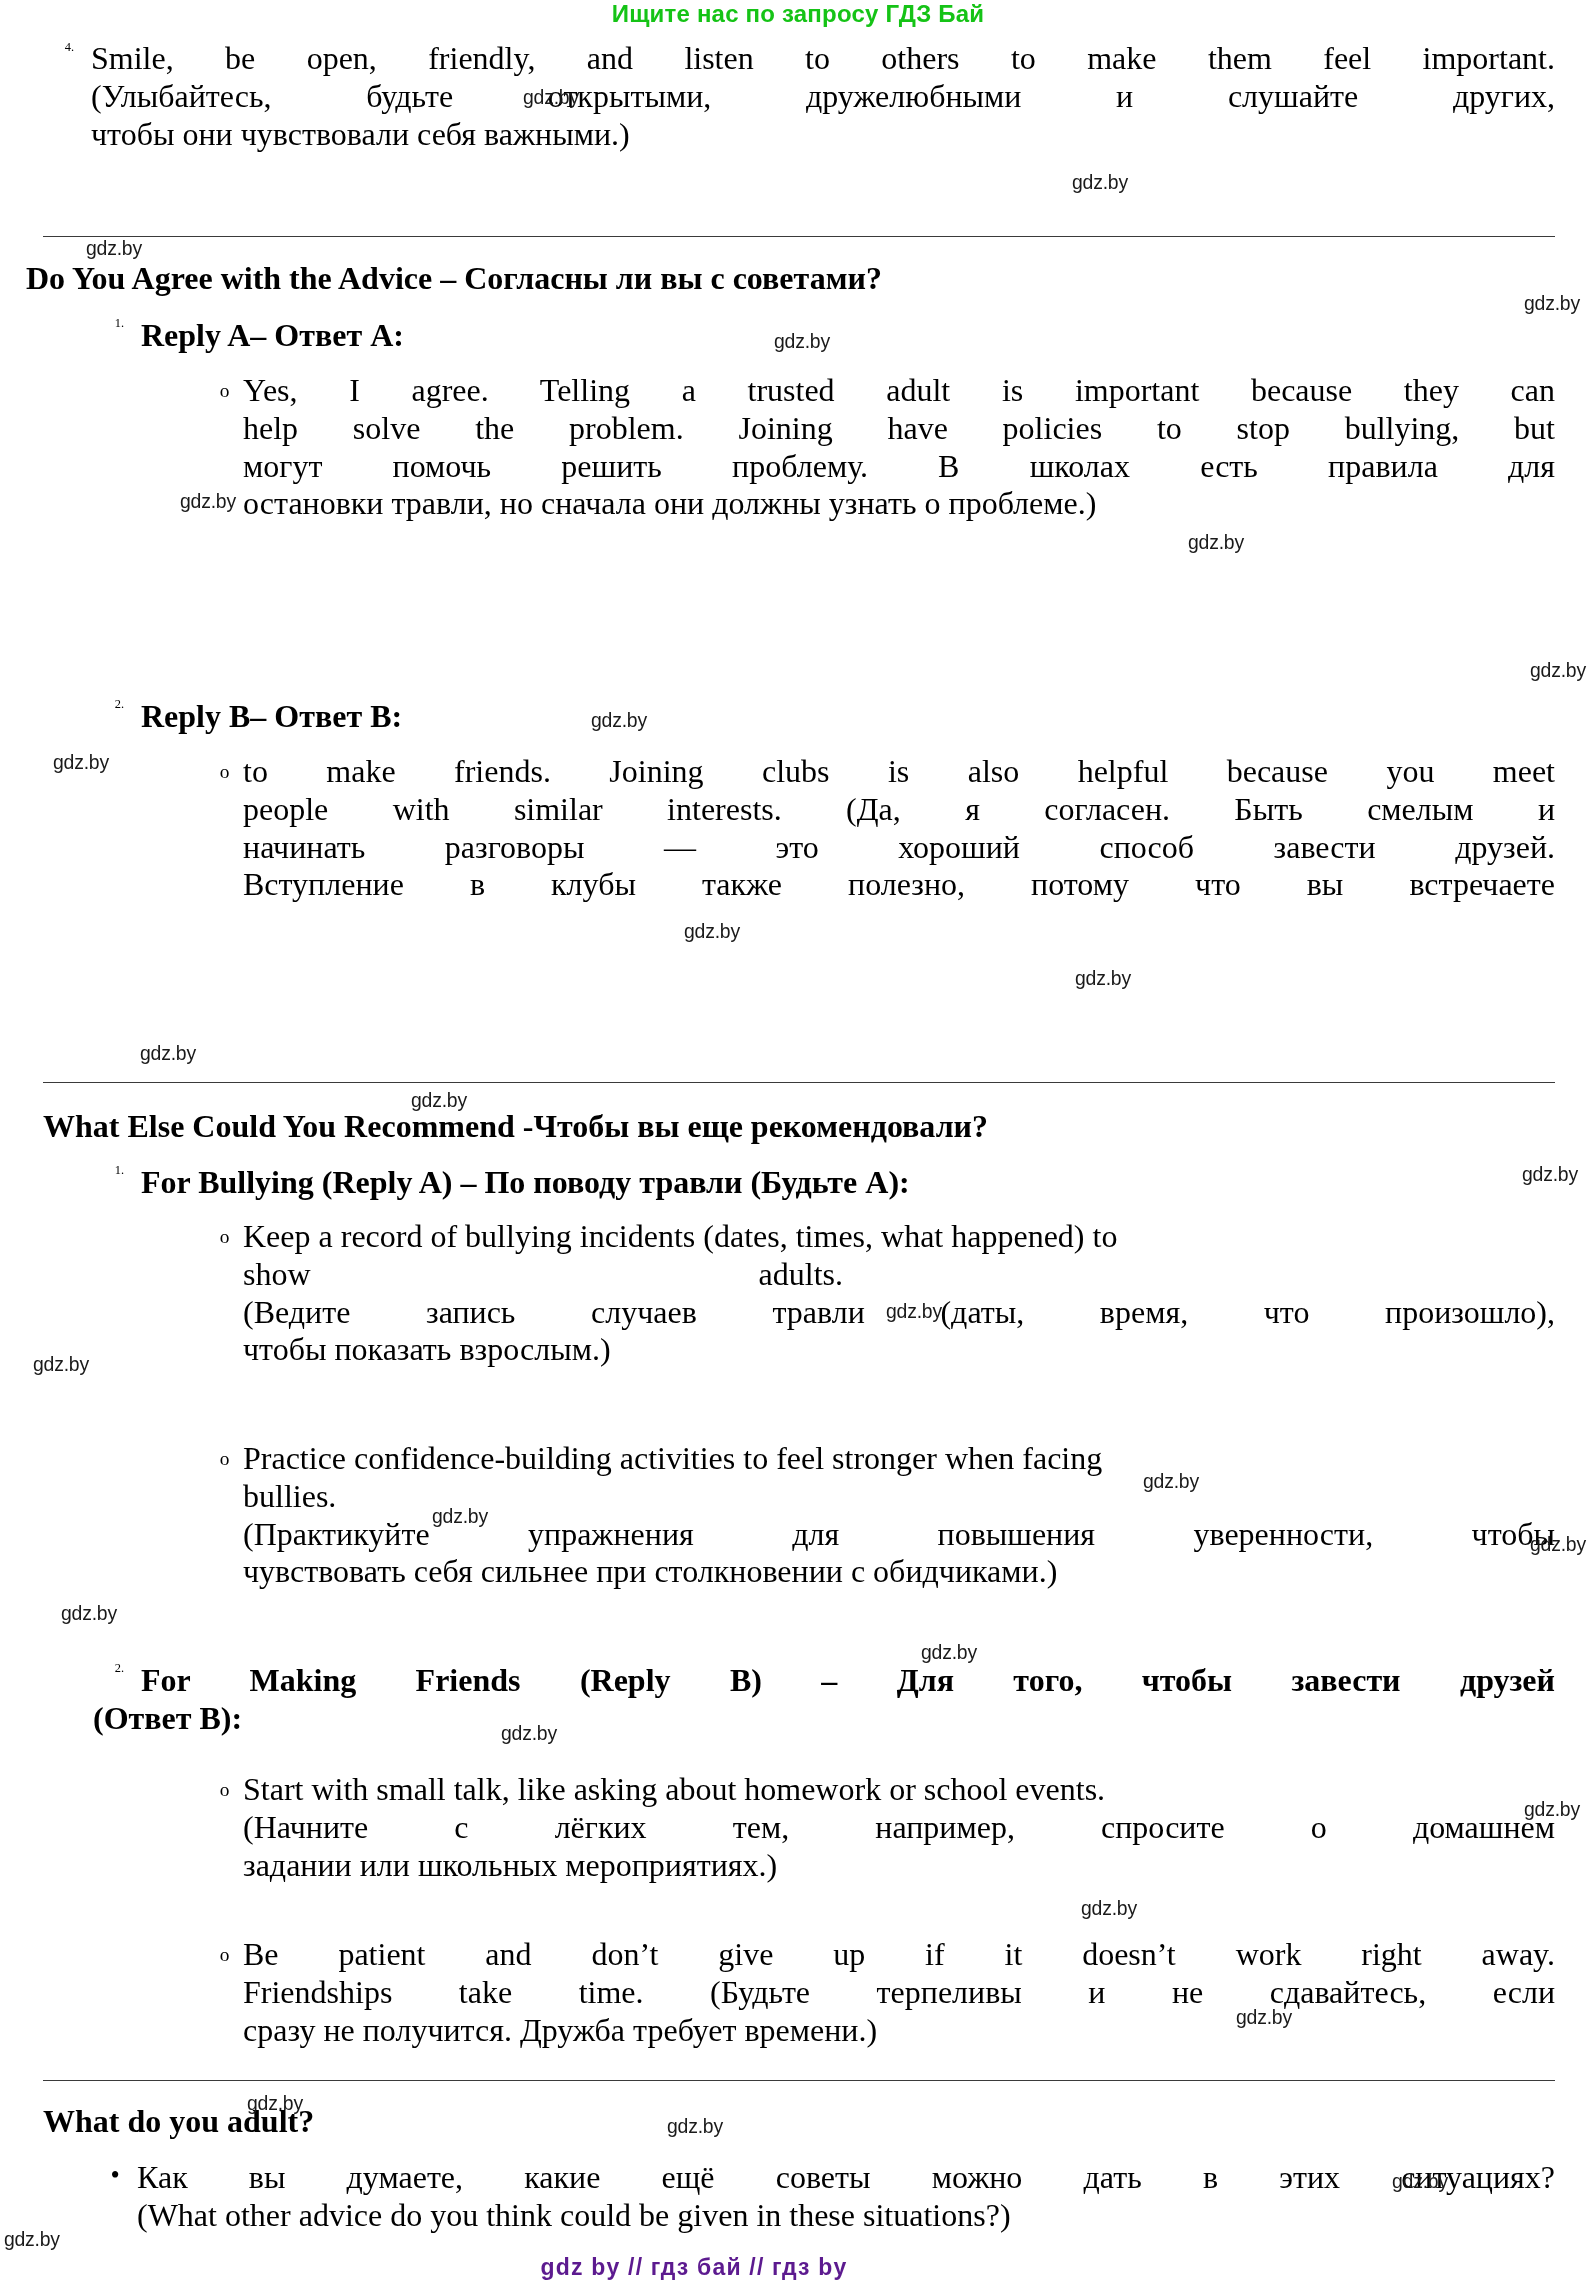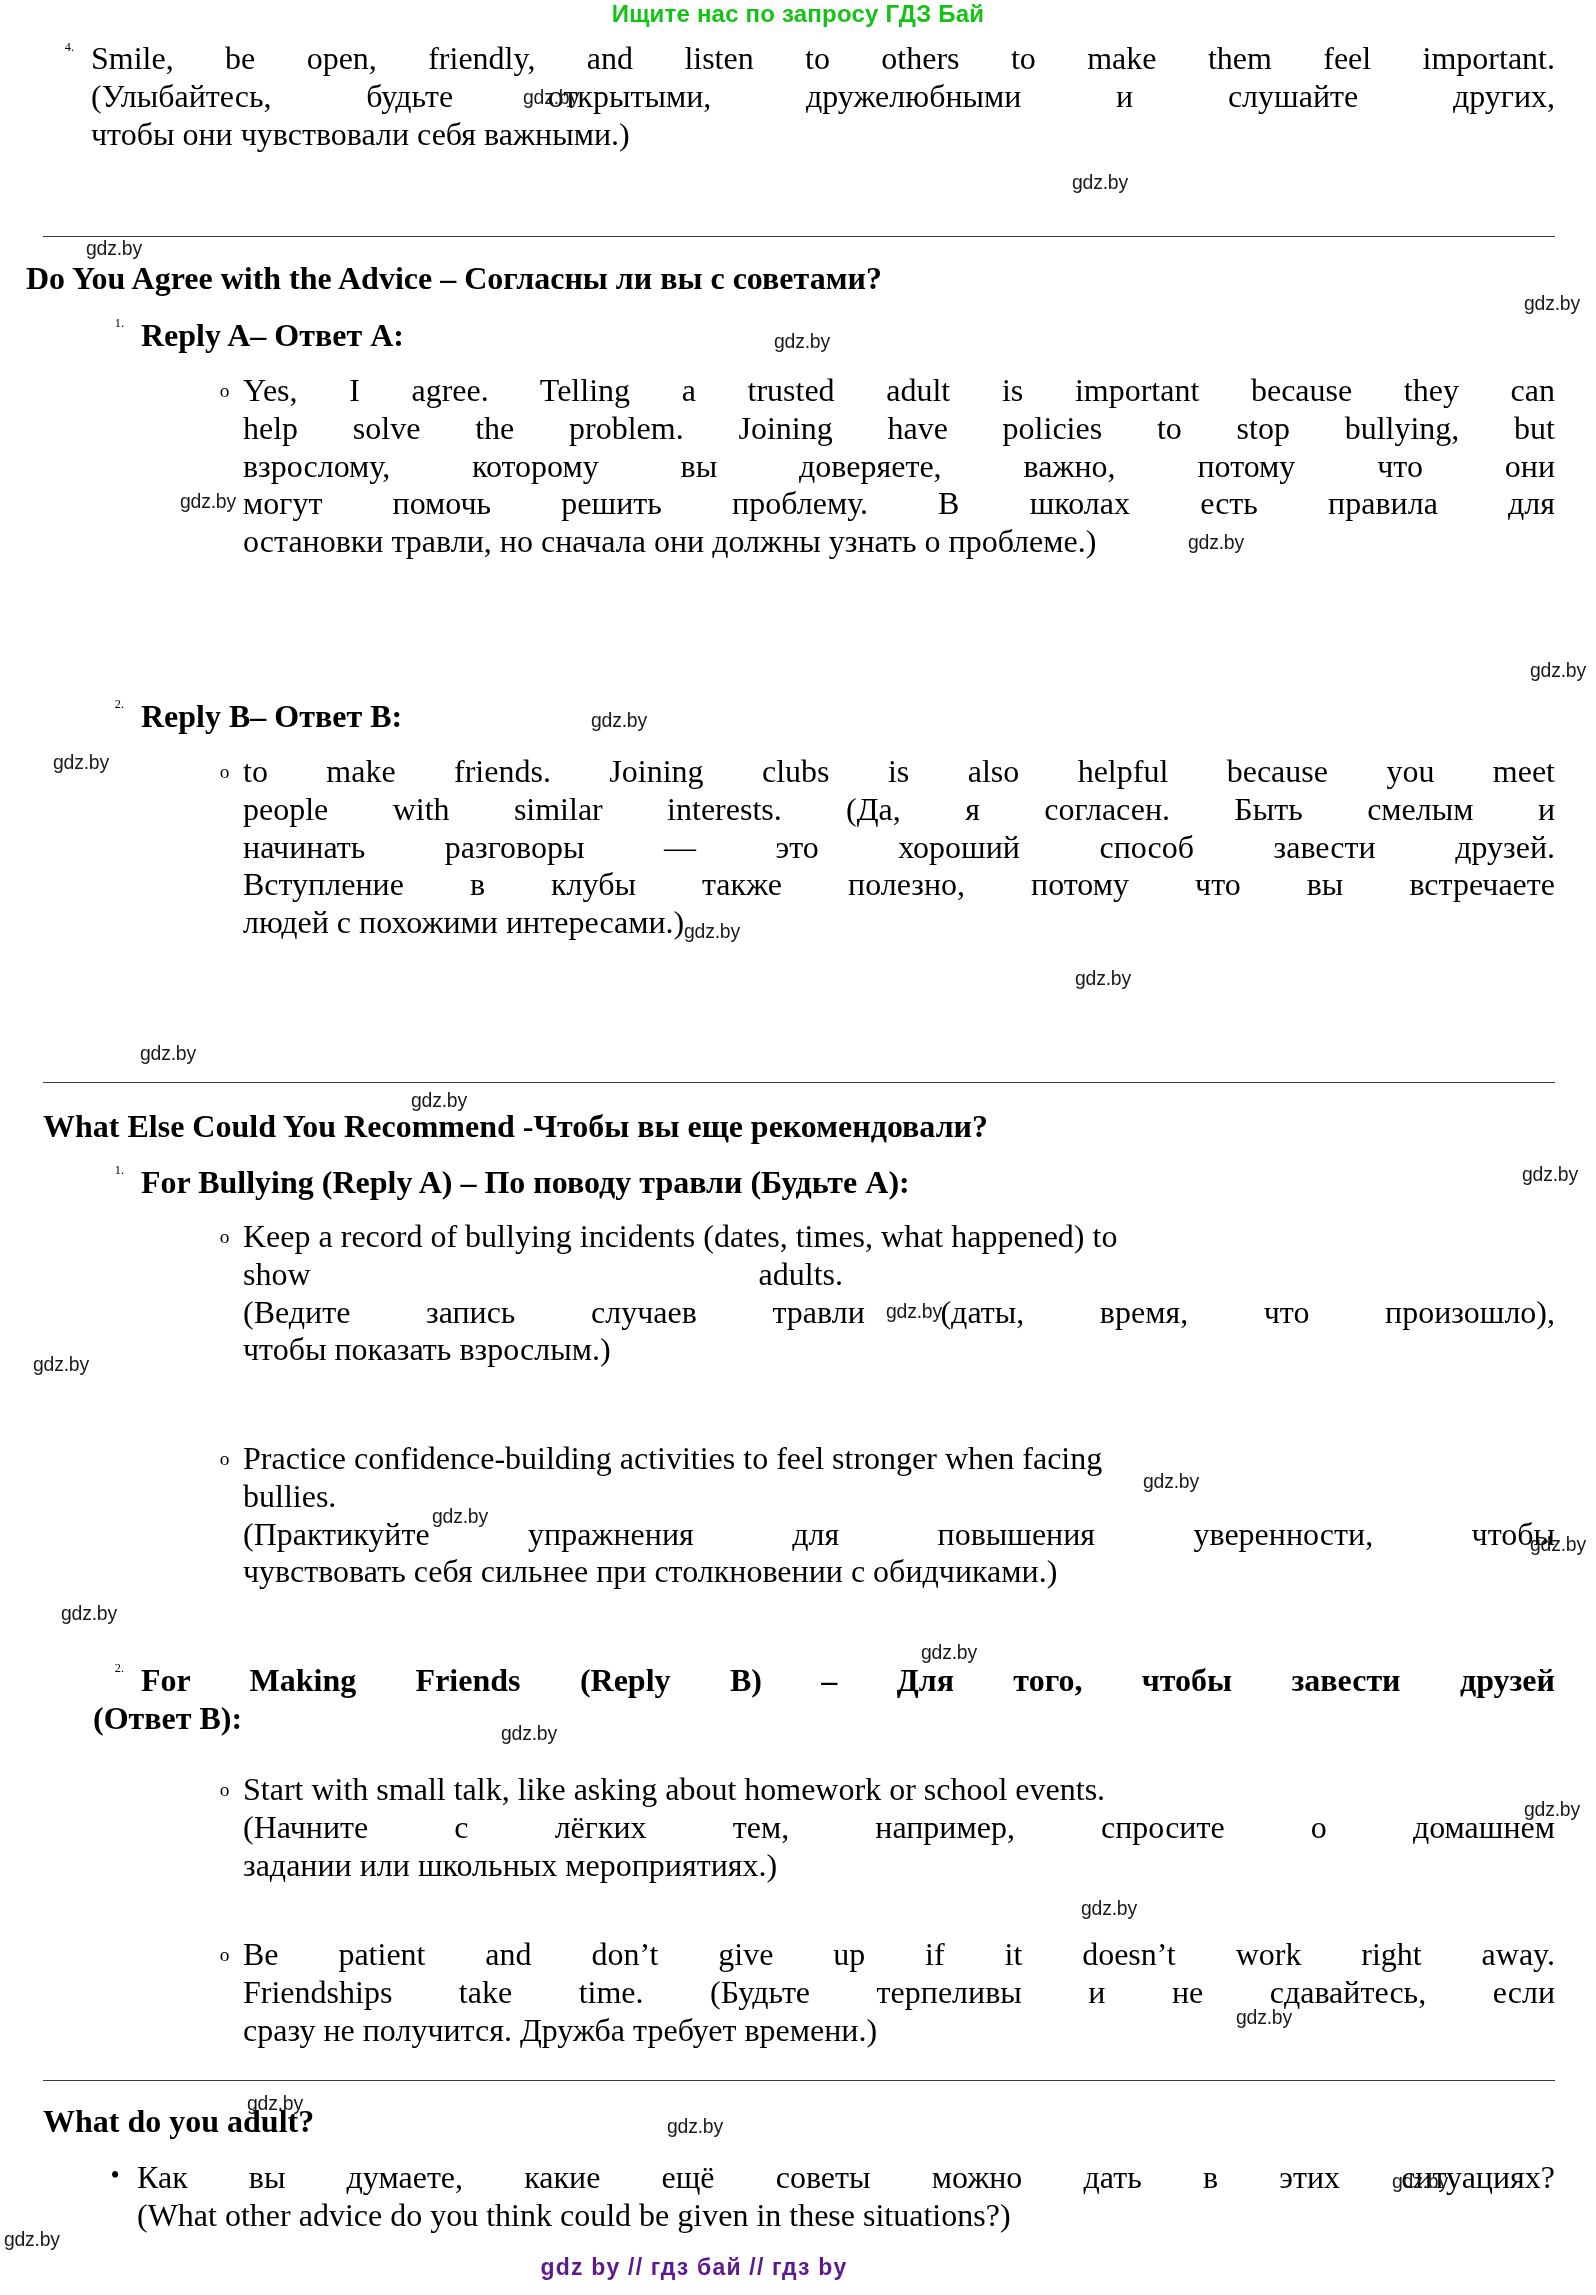--- a/index.html
+++ b/index.html
@@ -183,39 +183,37 @@
   <div class="block numrow" style="left:93px; top:316px; width:1462px;">
     <div class="marker">1.</div>
     <div class="body num-item">Reply A– Ответ A:</div>
   </div>
 
   <div class="block bulrow" style="left:206px; top:372px; width:1349px;">
     <div class="marker">o</div>
     <div class="body">
       <span class="jline">Yes, I agree. Telling a trusted adult is important because they can</span>
       <span class="jline">help solve the problem. Joining have policies to stop bullying, but</span>
-      <span class="jline">взрослому, которому вы доверяете, важно, потому что они</span>
       <span class="jline">могут помочь решить проблему. В школах есть правила для</span>
       <span class="jline-left">остановки травли, но сначала они должны узнать о проблеме.)</span>
     </div>
   </div>
 
   <div class="block numrow" style="left:93px; top:697px; width:1462px;">
     <div class="marker">2.</div>
     <div class="body num-item">Reply B– Ответ B:</div>
   </div>
 
   <div class="block bulrow" style="left:206px; top:753px; width:1349px;">
     <div class="marker">o</div>
     <div class="body">
       <span class="jline">to make friends. Joining clubs is also helpful because you meet</span>
       <span class="jline">people with similar interests. (Да, я согласен. Быть смелым и</span>
       <span class="jline">начинать разговоры — это хороший способ завести друзей.</span>
       <span class="jline">Вступление в клубы также полезно, потому что вы встречаете</span>
-      <span class="jline-left">людей с похожими интересами.)</span>
     </div>
   </div>
 
   <div class="block heading" style="left:43px; top:1108px; width:1512px;">What Else Could You Recommend -Чтобы вы еще рекомендовали?</div>
 
   <div class="block numrow" style="left:93px; top:1163px; width:1462px;">
     <div class="marker">1.</div>
     <div class="body num-item">For Bullying (Reply A) – По поводу травли (Будьте A):</div>
   </div>
 

